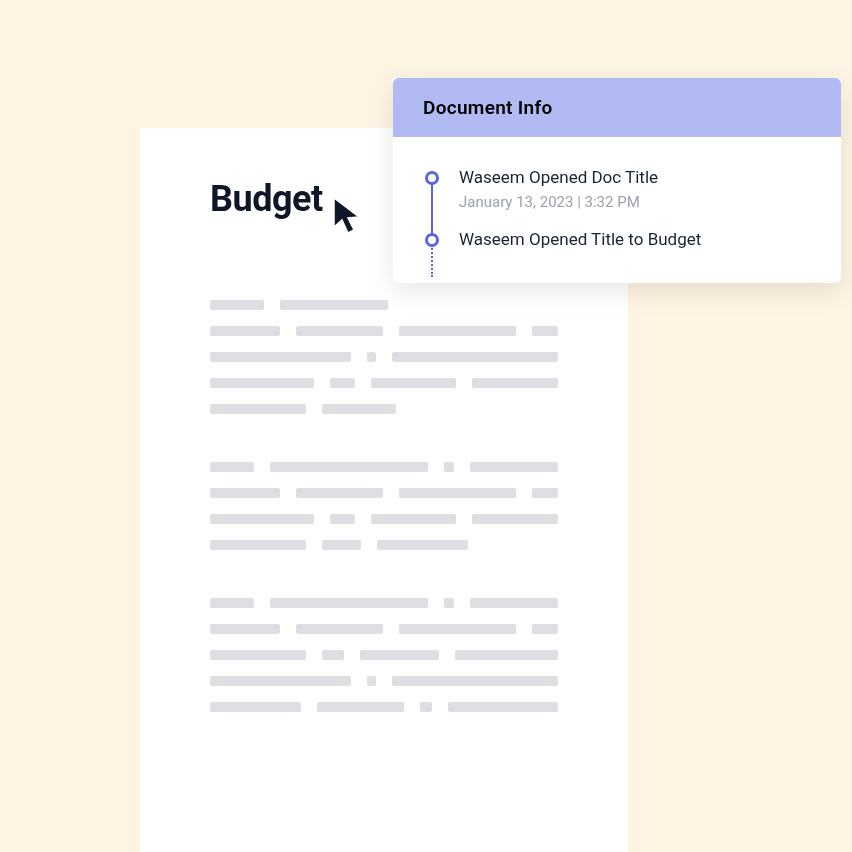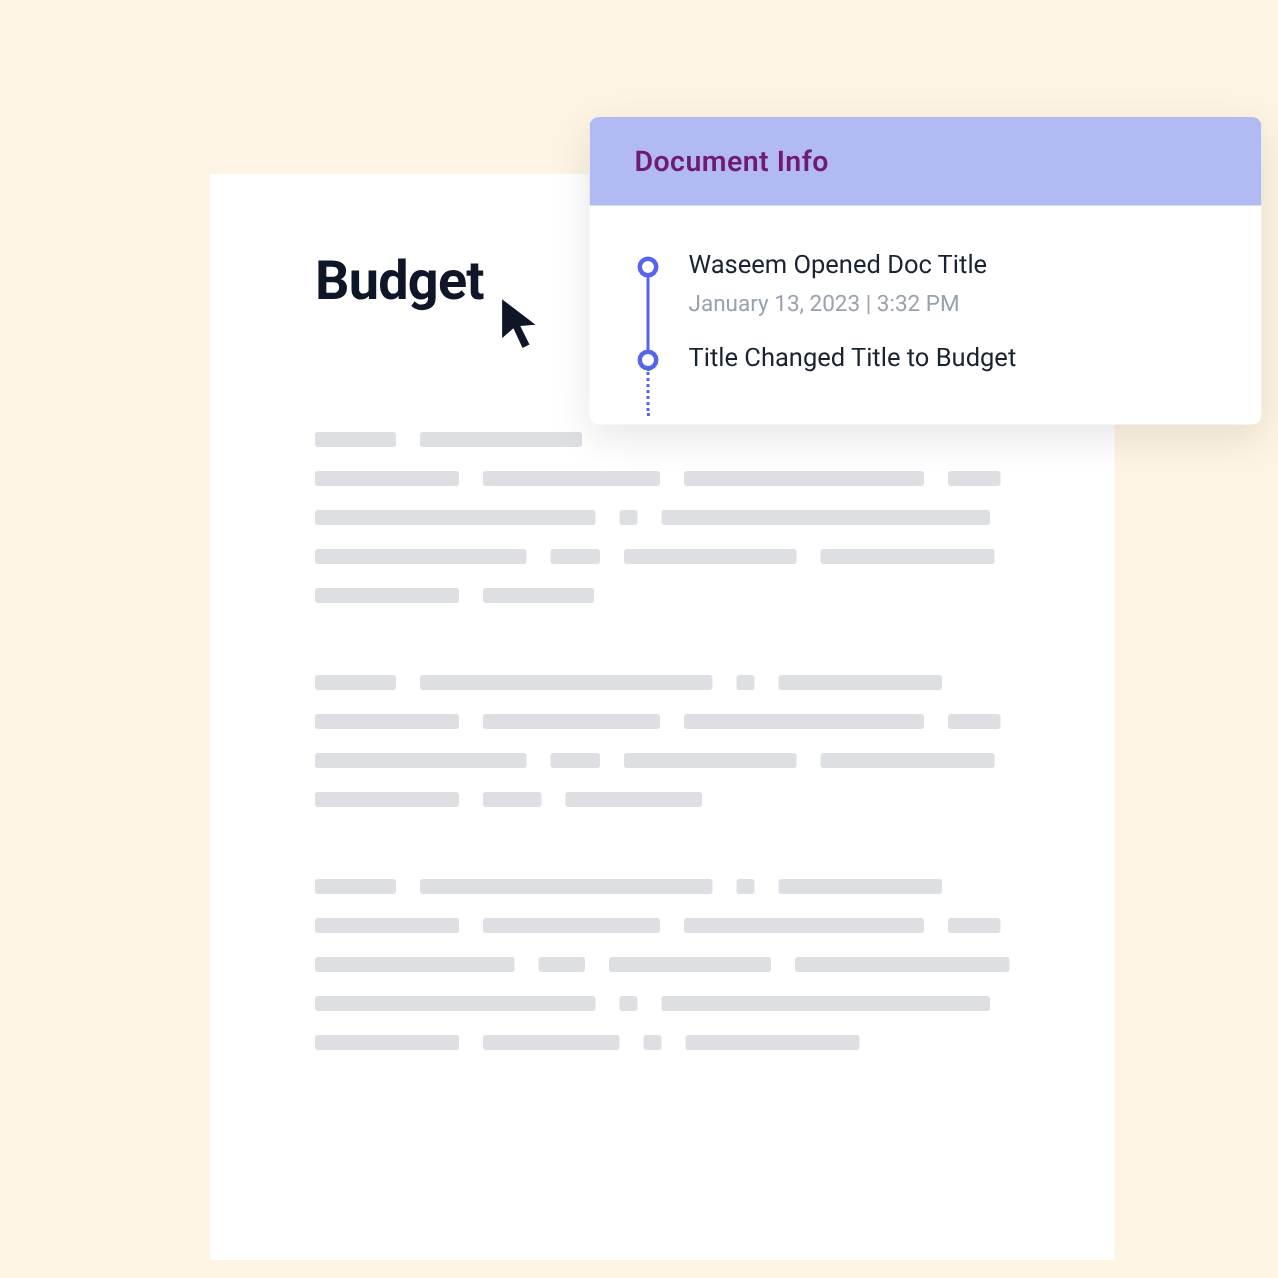--- a/index.html
+++ b/index.html
@@ -7,22 +7,22 @@
       width: 852px;
       height: 852px;
       background: #fdf4e3;
       font-family: -apple-system, BlinkMacSystemFont, 'Segoe UI', Roboto, sans-serif;
       position: relative;
       overflow: hidden;
     }
     .document {
       position: absolute;
       left: 140px;
-      top: 116px;
-      width: 603px;
+      top: 128px;
+      width: 488px;
       height: 724px;
       background: #ffffff;
       padding: 50px 70px;
     }
     .doc-title {
       font-size: 36px;
       font-weight: 700;
       color: #0f1628;
       letter-spacing: -0.5px;
       margin-bottom: 80px;
@@ -55,21 +55,21 @@
       background: #ffffff;
       border-radius: 6px;
       box-shadow: 0 8px 28px rgba(0,0,0,0.10);
       overflow: hidden;
     }
     .info-header {
       background: #b2baf4;
       padding: 18px 30px;
       font-size: 19px;
       font-weight: 600;
-      color: #701a75;
+      color: #000000;
       letter-spacing: 0.3px;
     }
     .info-body {
       padding: 30px 30px 28px 30px;
       position: relative;
     }
     .timeline-item {
       position: relative;
       padding-left: 36px;
       padding-bottom: 18px;
@@ -220,16 +220,16 @@
   <div class="info-body">
     <div class="timeline-item">
       <div class="timeline-dot"></div>
       <div class="timeline-line-solid"></div>
       <div class="event-title">Waseem Opened Doc Title</div>
       <div class="event-meta">January 13, 2023 | 3:32 PM</div>
     </div>
     <div class="timeline-item">
       <div class="timeline-dot"></div>
       <div class="timeline-line-dotted"></div>
-      <div class="event-title">Title Changed Title to Budget</div>
+      <div class="event-title">Waseem Opened Title to Budget</div>
     </div>
   </div>
 </div>
 
 </body></html>

